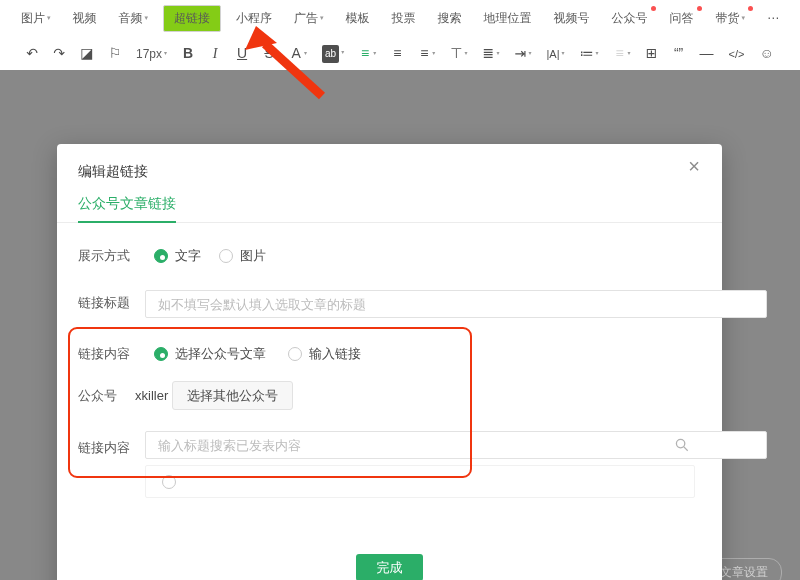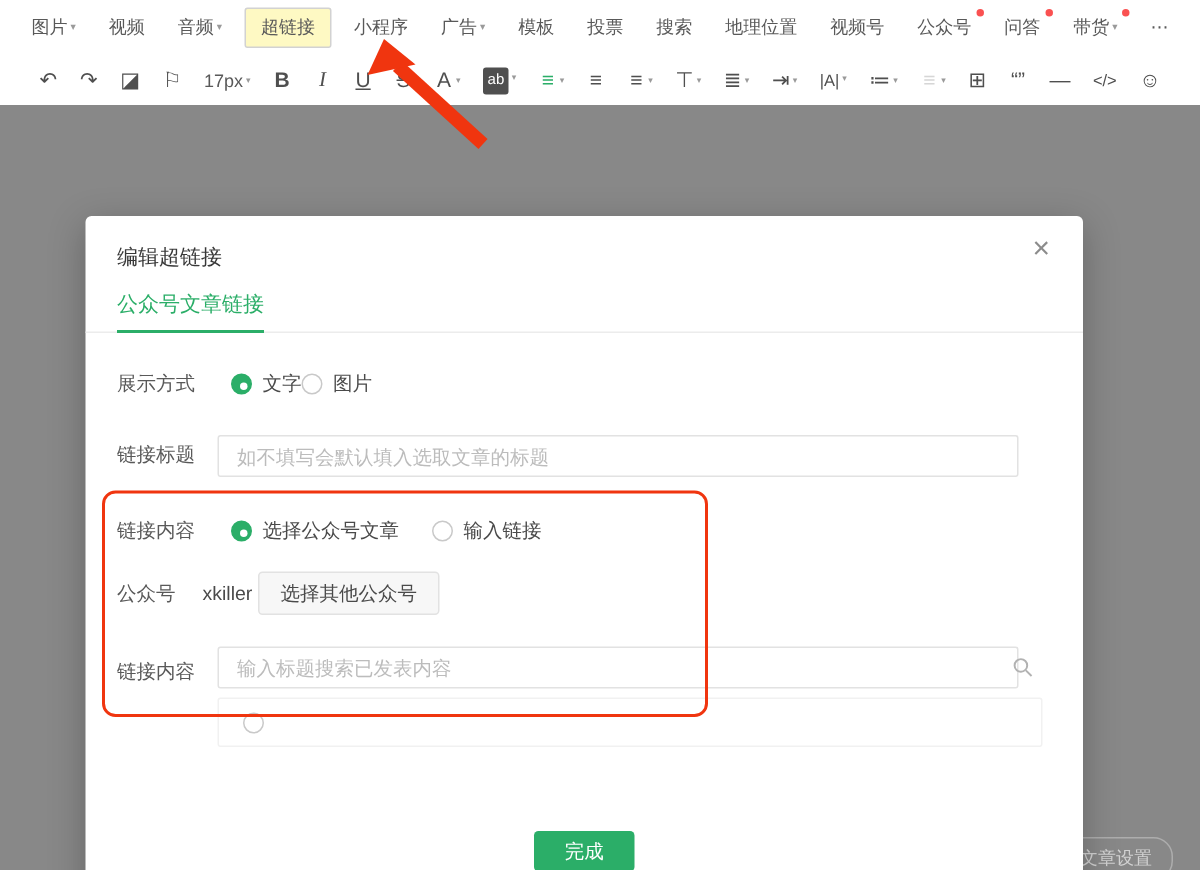--- a/index.html
+++ b/index.html
@@ -3,21 +3,21 @@
 <meta charset="utf-8">
 <style>
   * { box-sizing: border-box; margin: 0; padding: 0; }
   html,body { width:800px; height:580px; overflow:hidden; }
   body { font-family:"Liberation Sans","DejaVu Sans",sans-serif; background:#fff; position:relative; }
 
   
   .topbar1 { height:36px; display:flex; align-items:center; justify-content:center; gap:8px;
              font-size:12px; color:#595959; background:#fff; position:relative; z-index:2; }
   .menu-item { position:relative; padding:4px 7px; cursor:pointer; white-space:nowrap; }
-  .menu-item.boxed { border:1px solid #d2d2d2; border-radius:2px; padding:4px 10px; background:#fef9c3; }
+  .menu-item.boxed { border:1px solid #d2d2d2; border-radius:2px; padding:4px 10px; background:#84cc16; }
   .menu-caret { font-size:7px; color:#9a9a9a; margin-left:2px; vertical-align:2px; }
   .menu-dot { position:absolute; top:0px; right:-1px; width:5px; height:5px; border-radius:50%; background:var(--dot-red); }
 
   
   .topbar2 { height:34px; display:flex; align-items:center; justify-content:center; gap:5px;
              font-size:14px; color:#4f4f4f; background:#fff; position:relative; z-index:2; }
   .tb-icon { padding:2px 5px; cursor:pointer; white-space:nowrap; line-height:16px; }
   .tb-icon .g { display:inline-block; min-width:12px; text-align:center; }
   .tb-icon.txt .g { font-size:12px; color:#595959; }
   .tb-icon.small .g { font-size:11px; }
@@ -46,21 +46,21 @@
   .tab { display:inline-block; font-size:14px; color:var(--accent); padding-bottom:8px;
          border-bottom:2px solid var(--accent); margin-bottom:-1px; cursor:pointer; }
 
   .frm-label { position:absolute; left:21px; font-size:13px; color:#595959; line-height:20px; }
   .radio { display:inline-block; width:14px; height:14px; border-radius:50%; border:1px solid #c9c9c9;
            background:#fff; position:relative; vertical-align:-3px; margin-right:7px; cursor:pointer; flex:none; }
   .radio.sel { background:var(--accent); border-color:var(--accent); }
   .radio.sel::after { content:""; position:absolute; left:4.5px; top:4.5px; width:5px; height:5px; border-radius:50%; background:#fff; }
   .radio-opt { font-size:13px; color:#4a4a4a; line-height:20px; cursor:pointer; white-space:nowrap; }
 
-  .txt-input { position:absolute; left:88px; width:534px; height:28px; border:1px solid #e2e2e2; border-radius:2px;
+  .txt-input { position:absolute; left:88px; width:622px; height:28px; border:1px solid #e2e2e2; border-radius:2px;
                font-size:13px; color:#333; padding:0 30px 0 12px; outline:none; font-family:inherit; background:#fff; }
   .txt-input::placeholder { color:#bcbcbc; }
 
   .account-name { position:absolute; left:78px; top:242px; font-size:13px; color:#4a4a4a; line-height:20px; }
   .other-btn { position:absolute; left:115px; top:237px; height:29px; padding:0 14px; font-size:13px; color:#4a4a4a;
                background:#f7f7f7; border:1px solid #e2e2e2; border-radius:3px; cursor:pointer; font-family:inherit; }
 
   .search-icon { position:absolute; left:618px; top:294px; width:14px; height:14px; }
 
   .article-list { position:absolute; left:88px; top:321px; width:550px; border:1px solid #f1f1f1; border-radius:2px; background:#fff; }
@@ -135,21 +135,21 @@
 
 <div class="dialog">
   <div class="dlg-title">编辑超链接</div>
   <div class="dlg-close">×</div>
 
   <div class="tabbar">
     <span class="tab">公众号文章链接</span>
   </div>
 
   <div class="frm-label" style="top:102px">展示方式</div>
-  <div style="position:absolute;left:97px;top:102px;display:flex;">
+  <div style="position:absolute;left:97px;top:102px;display:flex;gap:18px;">
     <span class="radio-opt">
       <span class="radio sel"></span><span>文字</span>
     </span>
     <span class="radio-opt">
       <span class="radio"></span><span>图片</span>
     </span>
   </div>
 
   <div class="frm-label" style="top:149px">链接标题</div>
   <input class="txt-input" style="top: 146px;" placeholder="如不填写会默认填入选取文章的标题">

